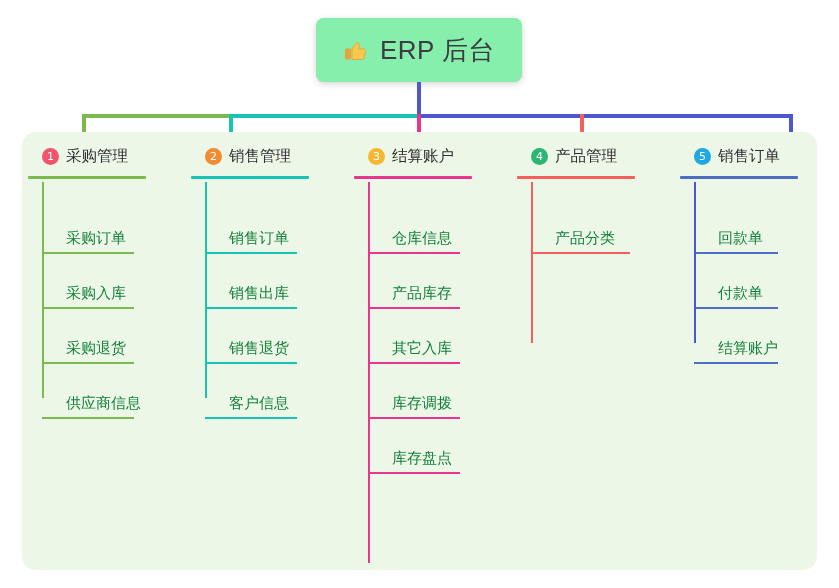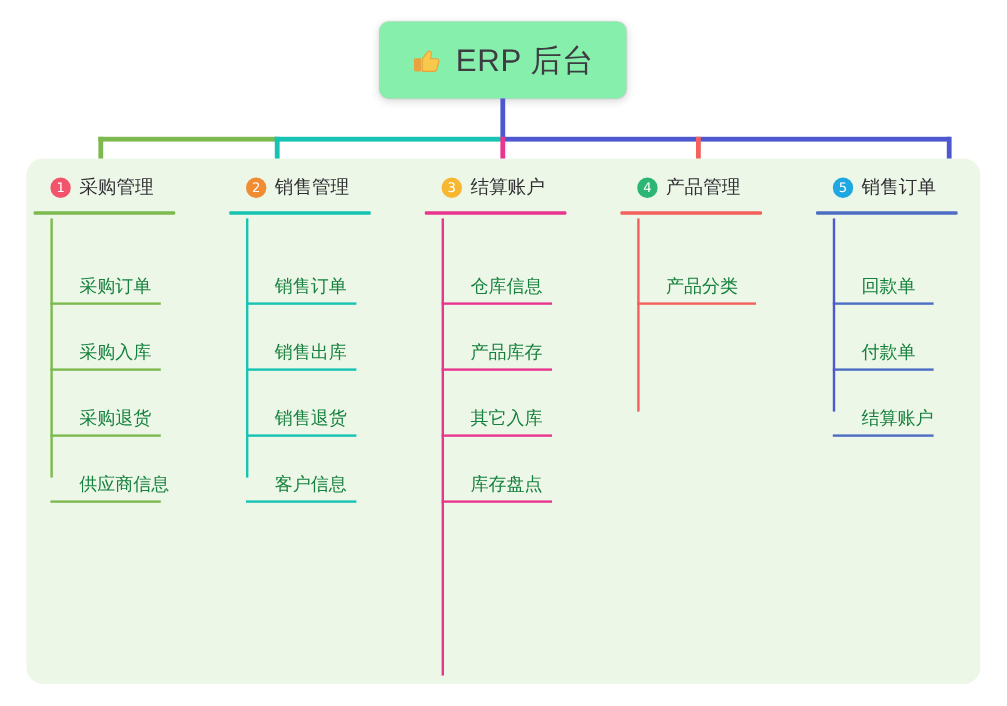--- a/index.html
+++ b/index.html
@@ -192,20 +192,24 @@
           </div>
           <div class="item">
             <span class="item-label">产品库存</span>
             <div class="item-rule" style="background: rgb(232, 54, 143); width: 92px;"></div>
           </div>
           <div class="item">
             <span class="item-label">其它入库</span>
             <div class="item-rule" style="background: rgb(232, 54, 143); width: 92px;"></div>
           </div>
           <div class="item">
+            <span class="item-label">库存调拨</span>
+            <div class="item-rule" style="background: rgb(232, 54, 143); width: 92px;"></div>
+          </div>
+          <div class="item">
             <span class="item-label">库存盘点</span>
             <div class="item-rule" style="background: rgb(232, 54, 143); width: 92px;"></div>
           </div>
         </div>
         <div class="spine" style="background: rgb(232, 54, 143); left: 20px; height: 381px;"></div>
       </div>
       <div class="column">
         <div class="col-head">
           <span class="badge" style="background: rgb(43, 182, 115);">4</span>
           <span class="col-title">产品管理</span>

